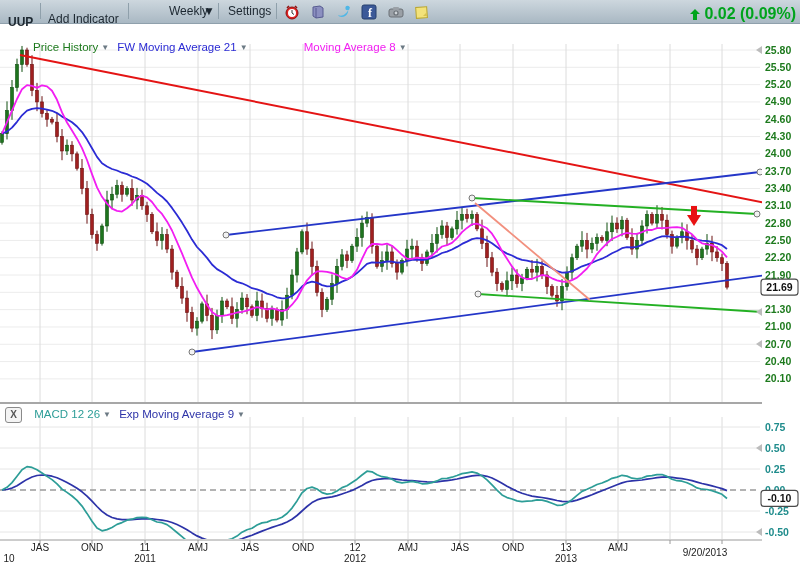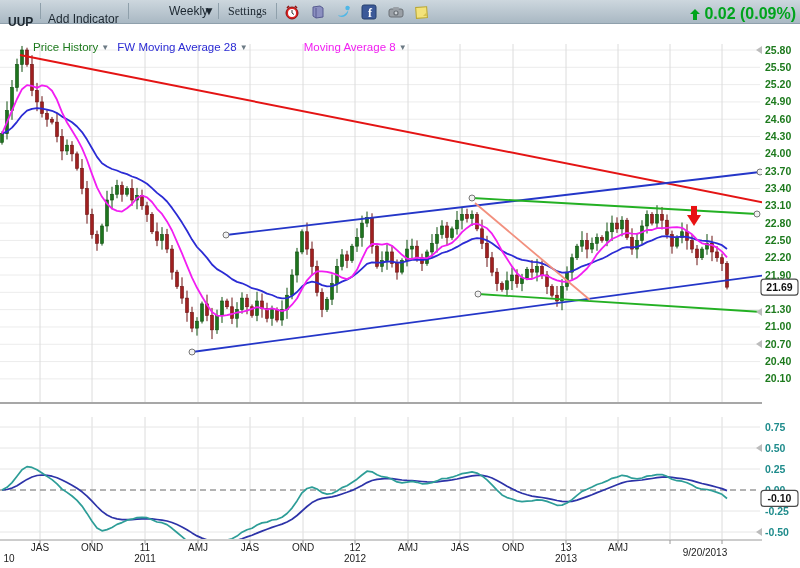--- a/index.html
+++ b/index.html
@@ -6,21 +6,21 @@
   #app{position:relative;width:800px;height:568px;overflow:hidden;font-family:"Liberation Sans",sans-serif;background:#fff;}
   
   #toolbar{position:absolute;left:0;top:0;width:800px;height:23px;
     background:linear-gradient(#cdd7de,#a9b8c3);border-bottom:1px solid #8fa0ac;}
   #toolbar .titem{position:absolute;top:4px;font-size:12px;color:#1c2730;white-space:nowrap;cursor:default;}
   #symbol{left:8px;color:#f5e400;font-weight:bold;font-size:13px;top:3px;margin-top:11px;}
   #add-indicator{left:48px;margin-top:8px;}
   #timeframe{left:136px;margin-left:33px;}
   #tf-caret{left:203px;color:#3a4a55;font-size:9px;top:7px;}
   .tsep{position:absolute;top:3px;width:1px;height:16px;background:#8fa0ab;}
-  #settings{left:228px;font-family:Liberation Serif, serif;}
+  #settings{left:228px;}
   .ticon{position:absolute;top:4px;width:16px;height:16px;}
   #quote{position:absolute;right:4px;top:5px;font-size:16px;font-weight:bold;color:#00a41c;white-space:nowrap;}
   
   #subheader{position:absolute;left:0;top:24px;width:800px;height:14px;
     background:linear-gradient(#97a9b5,#8799a6);border-bottom:1px solid #5f728a;}
   #subheader span{position:absolute;top:1px;font-size:11px;white-space:nowrap;}
   #fund-name{left:6px;color:#f6f8fa;}
   #add-portfolio{left:207px;color:#a9c4dc;}
   #drawings{left:280px;color:#d97c72;}
   
@@ -532,17 +532,22 @@
       <text x="618" y="551" class="xlab" text-anchor="middle">AMJ</text>
       <text x="9" y="562" class="xlab" text-anchor="middle">10</text>
       <text x="145" y="562" class="xlab" text-anchor="middle">2011</text>
       <text x="355" y="562" class="xlab" text-anchor="middle">2012</text>
       <text x="566" y="562" class="xlab" text-anchor="middle">2013</text>
       <text x="705" y="556" class="xlab" text-anchor="middle">9/20/2013</text>
     </svg>
 
   <div id="price-legend" class="legend">
     <span style="color: rgb(29, 122, 29); padding-left: 28px;">Price History</span><span class="caret">▼</span>
-    <span style="color: rgb(43, 43, 212);">FW Moving Average 28</span><span class="caret">▼</span>
+    <span style="color: rgb(43, 43, 212);">FW Moving Average 21</span><span class="caret">▼</span>
     <span style="color: rgb(242, 30, 242); padding-left: 48px;">Moving Average 8</span><span class="caret">▼</span>
   </div>
 
+  <div id="macd-legend" class="legend">
+    <span id="macd-close">X</span>
+    <span style="color: rgb(45, 157, 151);">MACD 12 26</span><span class="caret">▼</span>
+    <span style="color: rgb(45, 51, 168);">Exp Moving Average 9</span><span class="caret">▼</span>
+  </div>
 </div>
 
 </body></html>

